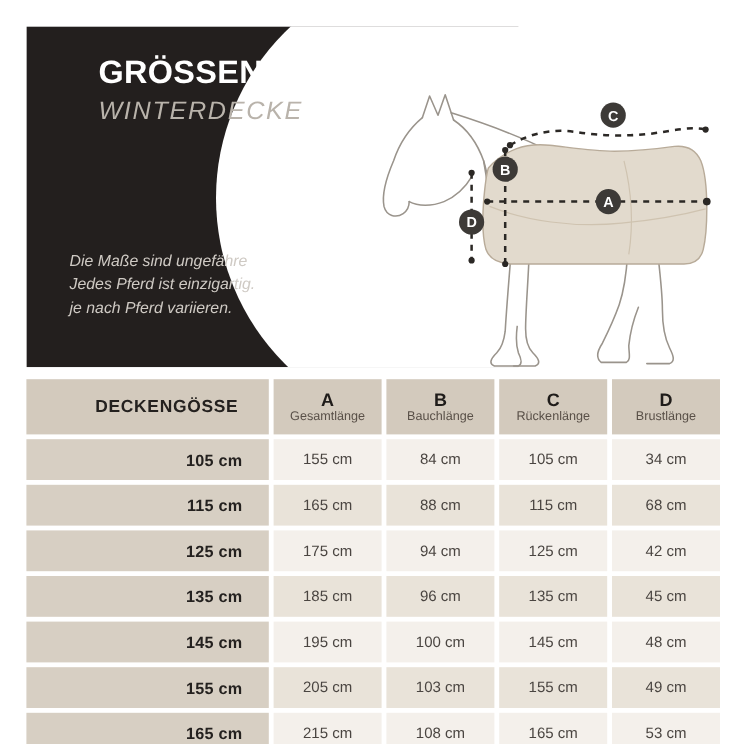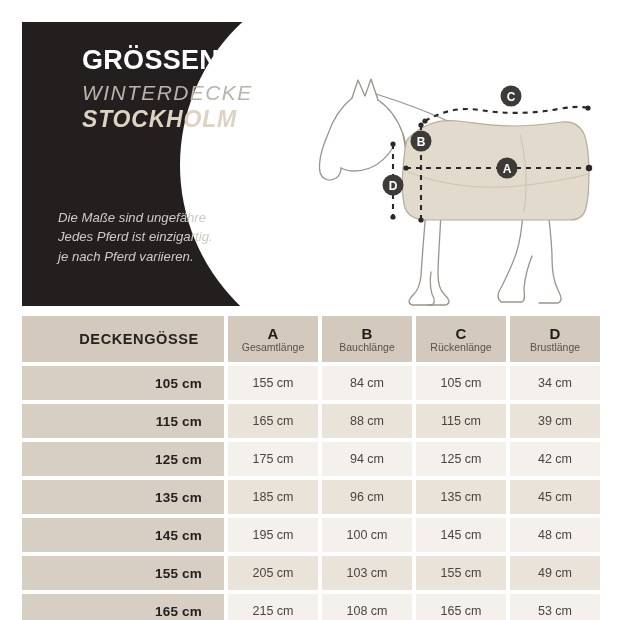--- a/index.html
+++ b/index.html
@@ -67,21 +67,20 @@
 
 <div class="page">
 
   <div class="hero">
     <div class="hero-black"></div>
     <div class="hero-cut"></div>
 
     <div class="hero-text">
       <div class="title-main">GRÖSSENTABELLE</div>
       <div class="title-sub">WINTERDECKE</div>
-      <div class="title-name">STOCKHOLM</div>
     </div>
 
     <div class="hero-note">
       <div>Die Maße sind ungefähre</div>
       <div>Jedes Pferd ist einzigartig.</div>
       <div>je nach Pferd variieren.</div>
     </div>
 
     <div class="horse-wrap">
       <svg width="290" height="284" viewBox="0 0 290 284">
@@ -225,21 +224,21 @@
       <div class="cell">
         <span class="txt">165 cm</span>
         </div>
       <div class="cell">
         <span class="txt">88 cm</span>
         </div>
       <div class="cell">
         <span class="txt">115 cm</span>
         </div>
       <div class="cell">
-        <span class="txt">39 cm</span>
+        <span class="txt">68 cm</span>
         </div>
     </div>
 
     <div class="row">
       <div class="c-label">
         <span class="txt">125 cm</span>
         </div>
       <div class="cell">
         <span class="txt">175 cm</span>
         </div>

